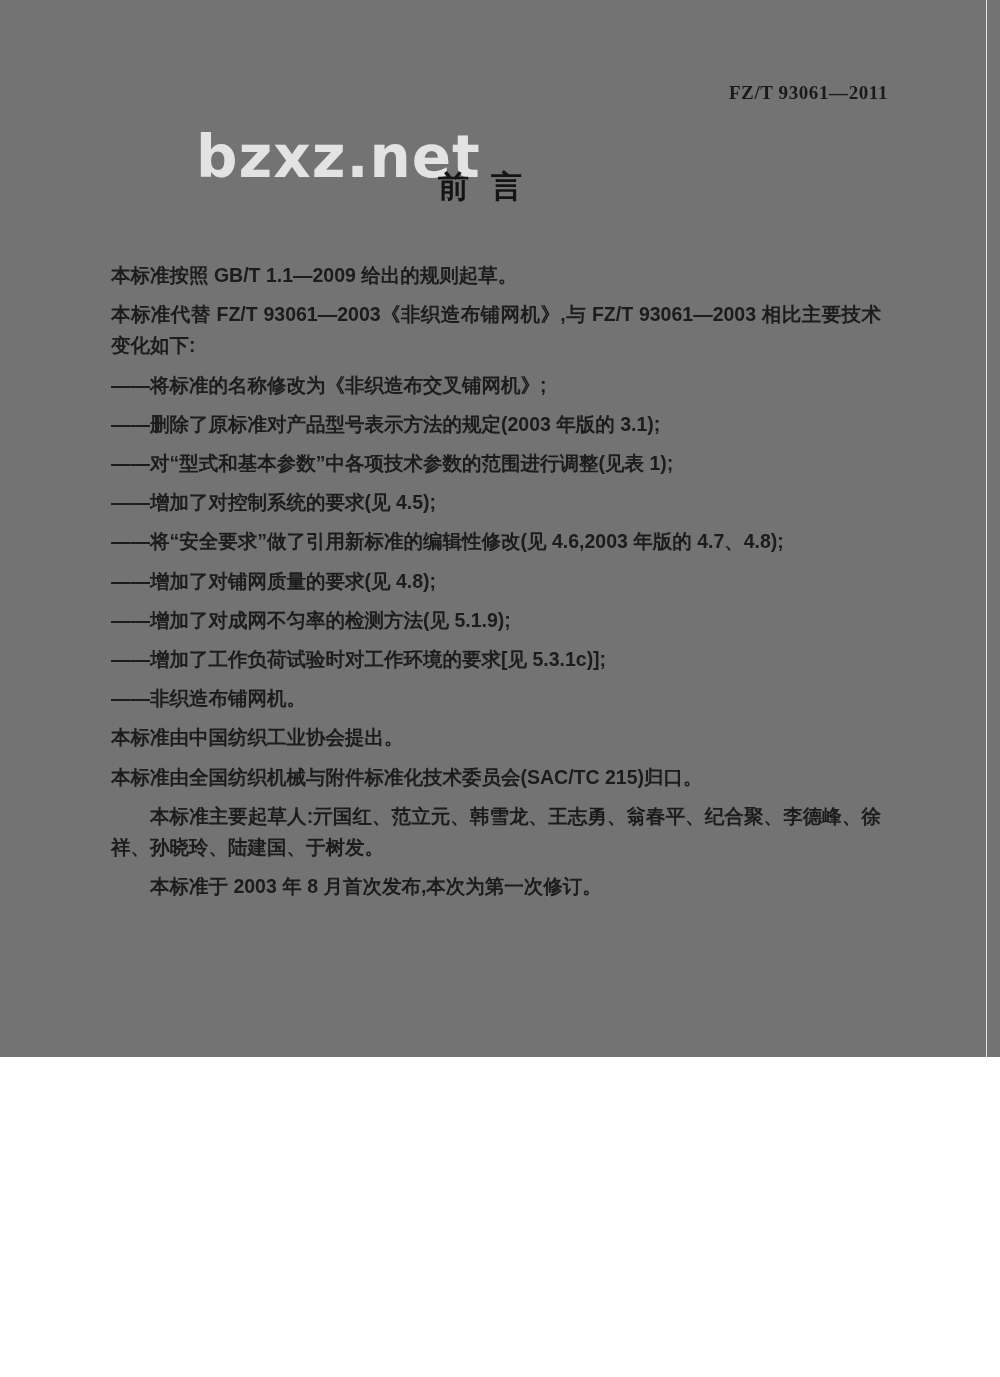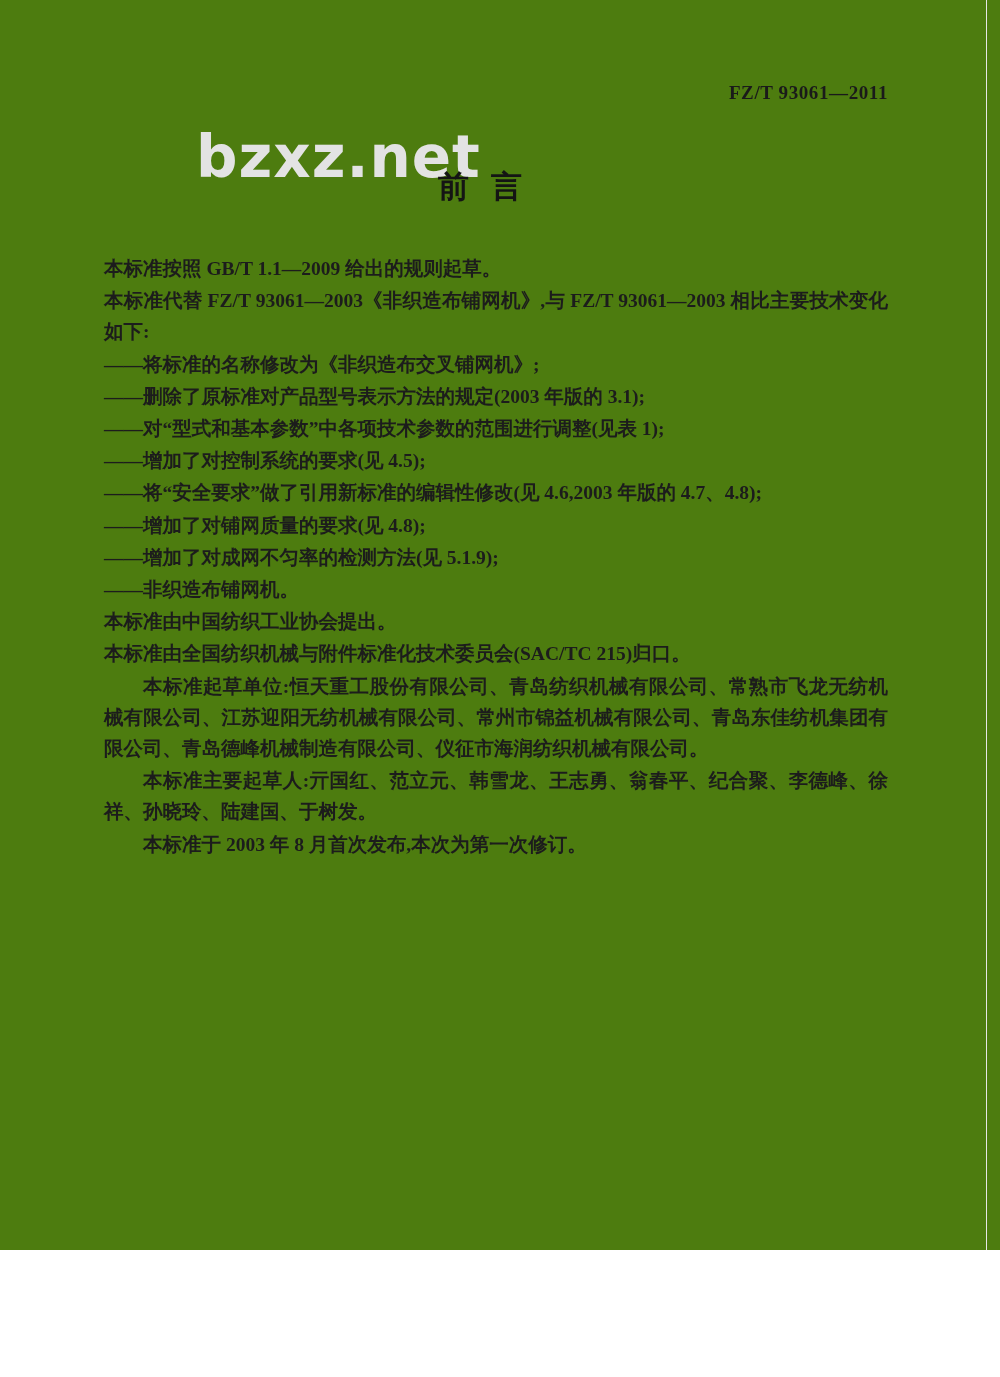--- a/index.html
+++ b/index.html
@@ -3,22 +3,22 @@
 <meta charset="utf-8">
 <style>
   html, body {
     margin: 0;
     padding: 0;
     background: #ffffff;
   }
   .page {
     position: relative;
     width: 1000px;
-    height: 1250px;
-    background: #4d7c0f;
+    height: 1057px;
+    background: #737373;
     overflow: hidden;
     font-family: "Liberation Serif", "DejaVu Serif", serif;
     color: #1c1c1c;
   }
 
   
   .scan-right-rule {
     position: absolute;
     top: 0;
     left: 986px;
@@ -91,24 +91,24 @@
   .body-block {
     position: absolute;
     left: 103px;
     top: 252px;
     width: 786px;
     font-size: 19.5px;
     line-height: 31.2px;
     color: #1c1c1c;
   }
   .body-block p {
-    margin: 1px;
+    margin: 8px;
     text-align: justify;
     text-justify: inter-ideograph;
-    font-family: Liberation Serif, serif;
+    font-family: Liberation Sans, sans-serif;
     font-weight: 600;
   }
   
   .line-flush {
     text-indent: 0;
   }
   
   .line-dash {
     text-indent: 0;
     white-space: nowrap;
@@ -149,26 +149,26 @@
     <p class="line-flush">本标准按照 GB/T 1.1—2009 给出的规则起草。</p>
     <p class="line-flush">本标准代替 FZ/T 93061—2003《非织造布铺网机》,与 FZ/T 93061—2003 相比主要技术变化如下:</p>
 
     <p class="line-dash">——将标准的名称修改为《非织造布交叉铺网机》;</p>
     <p class="line-dash">——删除了原标准对产品型号表示方法的规定(2003 年版的 3.1);</p>
     <p class="line-dash">——对“型式和基本参数”中各项技术参数的范围进行调整(见表 1);</p>
     <p class="line-dash">——增加了对控制系统的要求(见 4.5);</p>
     <p class="line-dash">——将“安全要求”做了引用新标准的编辑性修改(见 4.6,2003 年版的 4.7、4.8);</p>
     <p class="line-dash">——增加了对铺网质量的要求(见 4.8);</p>
     <p class="line-dash">——增加了对成网不匀率的检测方法(见 5.1.9);</p>
+    <p class="line-dash">——增加了工作负荷试验时对工作环境的要求[见 5.3.1c)];</p>
     <p class="line-dash">——非织造布铺网机。</p>
 
     <p class="line-flush">本标准由中国纺织工业协会提出。</p>
     <p class="line-flush">本标准由全国纺织机械与附件标准化技术委员会(SAC/TC 215)归口。</p>
 
-    <p class="para-indent">本标准起草单位:恒天重工股份有限公司、青岛纺织机械有限公司、常熟市飞龙无纺机械有限公司、江苏迎阳无纺机械有限公司、常州市锦益机械有限公司、青岛东佳纺机集团有限公司、青岛德峰机械制造有限公司、仪征市海润纺织机械有限公司。</p>
 
     <p class="para-indent">本标准主要起草人:亓国红、范立元、韩雪龙、王志勇、翁春平、纪合聚、李德峰、徐祥、孙晓玲、陆建国、于树发。</p>
 
     <p class="para-indent">本标准于 2003 年 8 月首次发布,本次为第一次修订。</p>
 
   </div>
 
   <div class="folio">I</div>
 
 </div>

